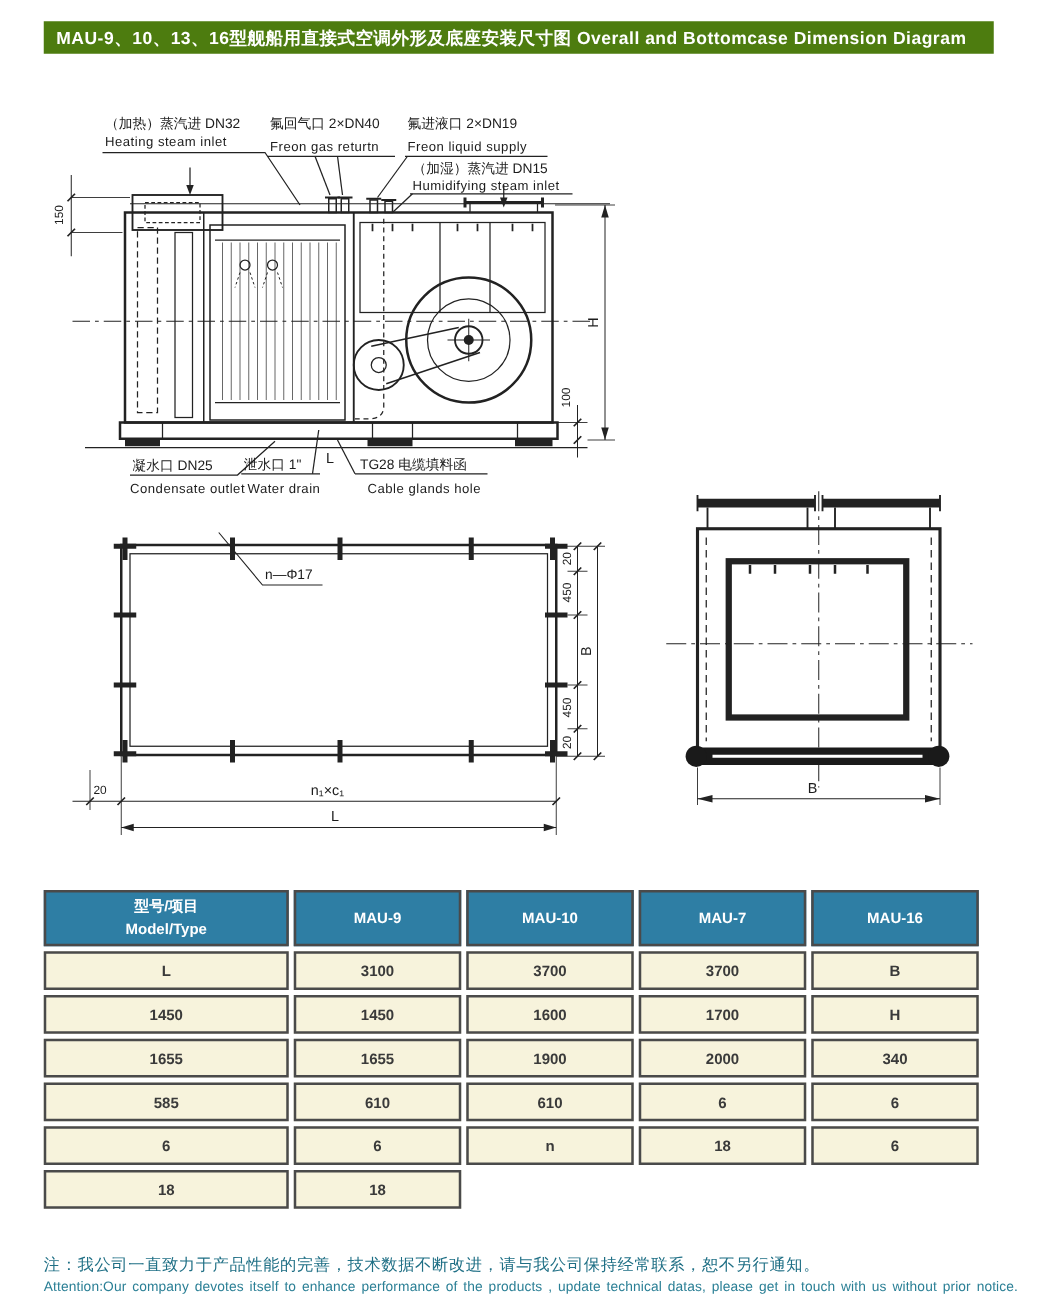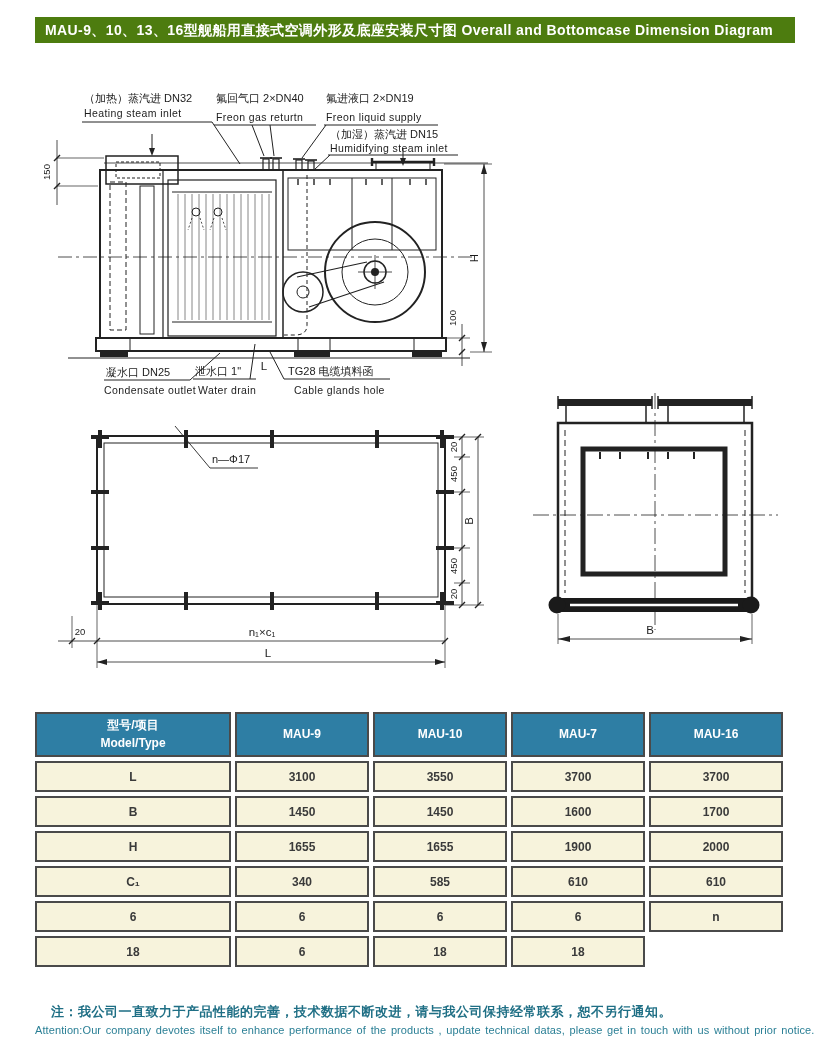--- a/index.html
+++ b/index.html
@@ -26,21 +26,21 @@
   }
   .cell{
     background:#f7f3dc;border:2px solid #4a4a4a;box-sizing:border-box;
     display:flex;align-items:center;justify-content:center;
     font-size:12px;color:#3a3a3a;
   }
   .cell.head{
     background:#2e7ea4;color:#fff;flex-direction:column;line-height:1.45;
   }
   .footer{position:absolute;left:35px;top:1003px;width:788px;}
-  .footer .f-cn{font-size:13px;font-weight:bold;color:#1f6f85;letter-spacing:.5px;white-space:nowrap;margin-left:16px;}
+  .footer .f-cn{font-size:13px;font-weight:normal;color:#1f6f85;letter-spacing:.5px;white-space:nowrap;}
   .footer .f-en{font-size:11px;color:#2a7f95;margin-top:3px;letter-spacing:.1px;word-spacing:1.5px;white-space:nowrap;}
 </style>
 </head>
 <body>
 
 <svg id="drawing" width="830" height="705" viewBox="0 0 830 705">
 
   <g stroke="#222" fill="none">
 
     <g stroke-width="1">
@@ -266,37 +266,35 @@
     <span>型号/项目</span>
     <span>Model/Type</span>
   </div>
   <div class="cell head">MAU-9</div>
   <div class="cell head">MAU-10</div>
   <div class="cell head">MAU-7</div>
   <div class="cell head">MAU-16</div>
 
   <div class="cell">L</div>
   <div class="cell">3100</div>
-  <div class="cell">3550</div>
   <div class="cell">3700</div>
   <div class="cell">3700</div>
 
   <div class="cell">B</div>
   <div class="cell">1450</div>
   <div class="cell">1450</div>
   <div class="cell">1600</div>
   <div class="cell">1700</div>
 
   <div class="cell">H</div>
   <div class="cell">1655</div>
   <div class="cell">1655</div>
   <div class="cell">1900</div>
   <div class="cell">2000</div>
 
-  <div class="cell">C₁</div>
   <div class="cell">340</div>
   <div class="cell">585</div>
   <div class="cell">610</div>
   <div class="cell">610</div>
 
   <div class="cell">6</div>
   <div class="cell">6</div>
   <div class="cell">6</div>
   <div class="cell">6</div>
 

